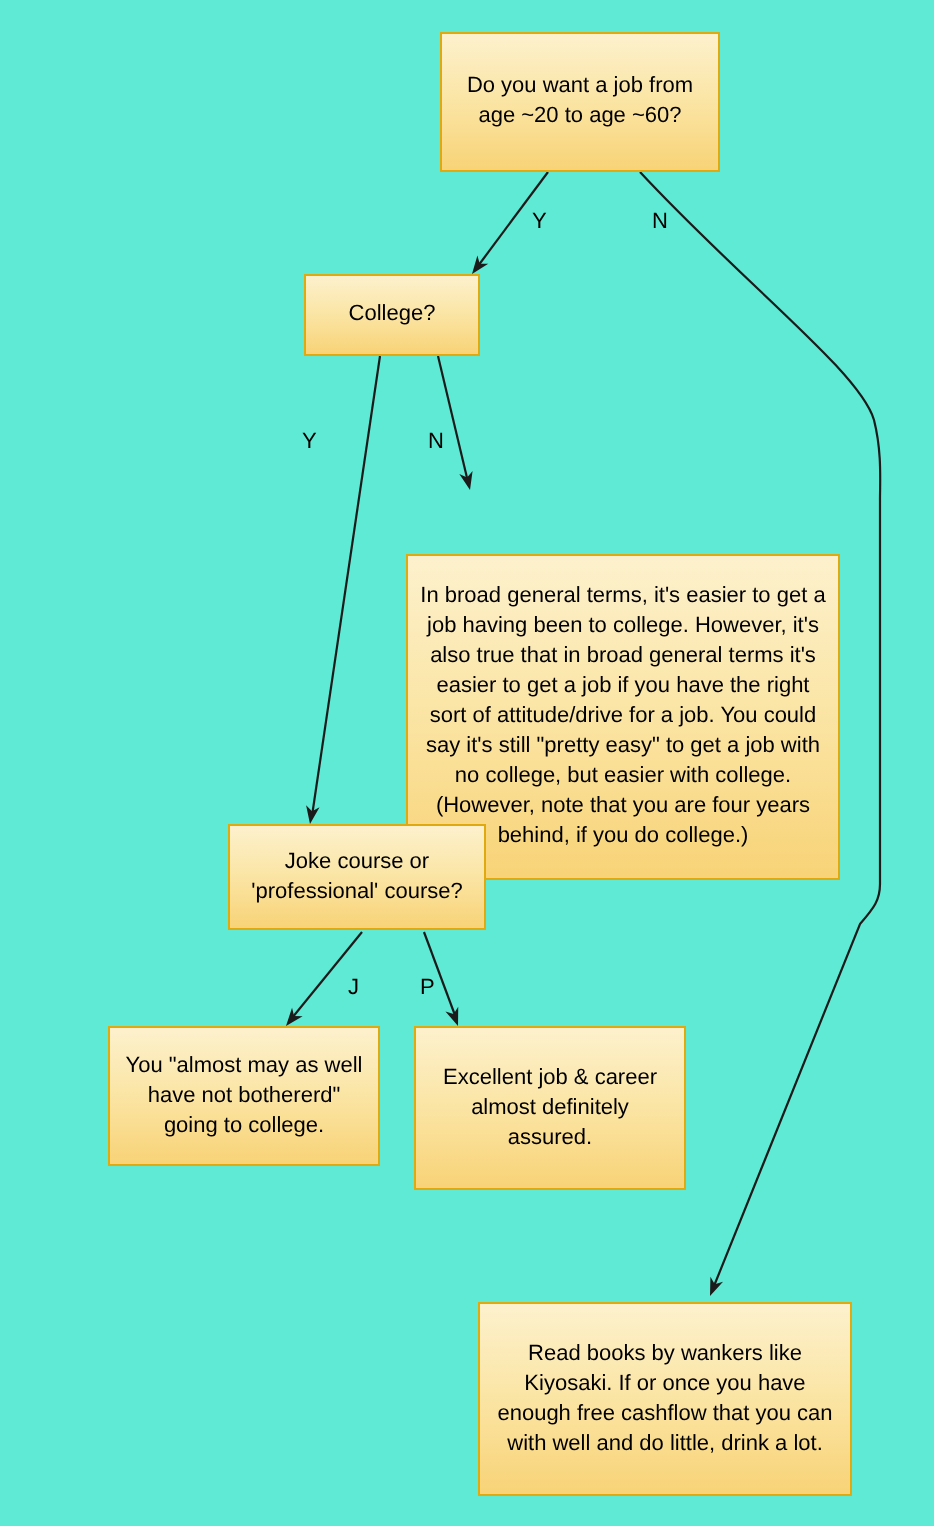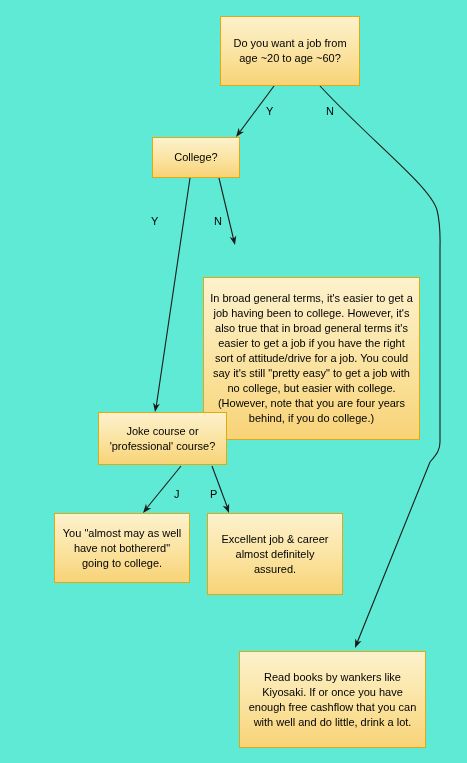--- a/index.html
+++ b/index.html
@@ -86,21 +86,21 @@
       <div class="node" style="left: 220px; top: 16px; width: 140px; height: 70px;">
         <span class="node-text">Do you want a job from
 age ~20 to age ~60?</span>
       </div>
       <div class="node" style="left: 152px; top: 137px; width: 88px; height: 41px;">
         <span class="node-text">College?</span>
       </div>
       <div class="node" style="left: 203px; top: 245px; width: 217px; height: 163px; margin-top: 32px;">
         <span class="node-text">In broad general terms, it's easier to get a job having been to college. However, it's also true that in broad general terms it's easier to get a job if you have the right sort of attitude/drive for a job. You could say it's still "pretty easy" to get a job with no college, but easier with college. (However, note that you are four years behind, if you do college.)</span>
       </div>
-      <div class="node" style="left: 98px; top: 412px; width: 129px; height: 53px;">
+      <div class="node" style="left: 114px; top: 412px; width: 129px; height: 53px;">
         <span class="node-text">Joke course or
 'professional' course?</span>
       </div>
       <div class="node" style="left: 54px; top: 513px; width: 136px; height: 70px;">
         <span class="node-text">You "almost may as well
 have not bothererd"
 going to college.</span>
       </div>
       <div class="node" style="left: 207px; top: 513px; width: 136px; height: 82px;">
         <span class="node-text">Excellent job &amp; career

